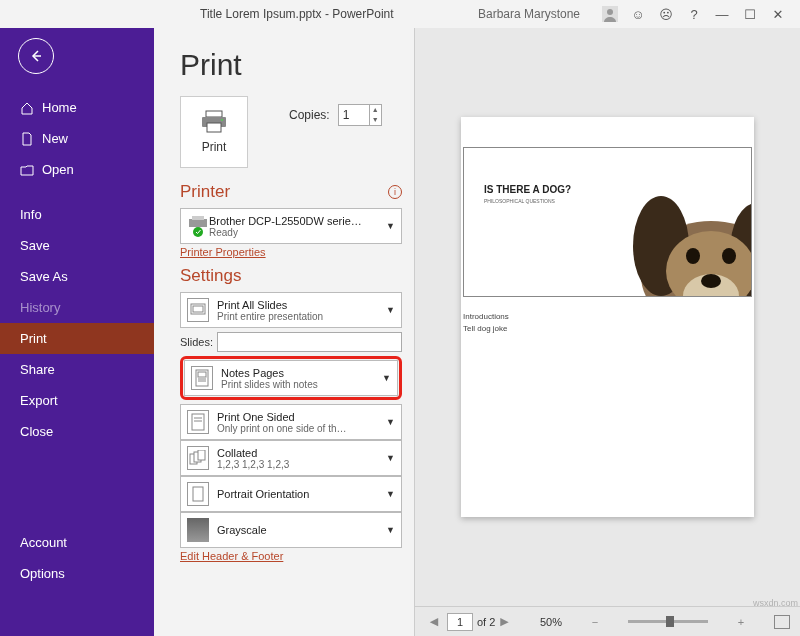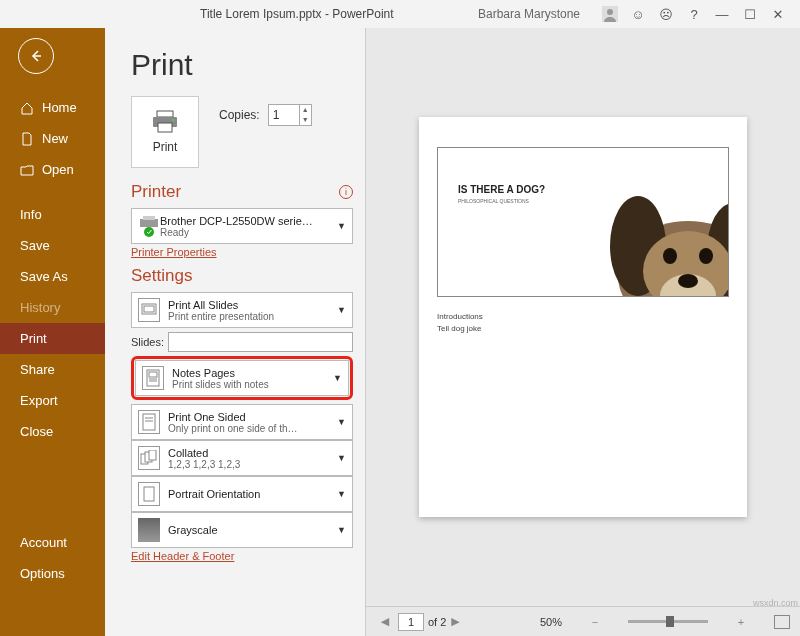--- a/index.html
+++ b/index.html
@@ -4,34 +4,34 @@
 <style>
 * { margin: 0; padding: 0; box-sizing: border-box; font-family: "Segoe UI", sans-serif; }
 body { width: 800px; height: 636px; overflow: hidden; background: #f3f3f3; }
 .titlebar { height: 28px; display: flex; align-items: center; background: #f3f3f3; font-size: 12px; }
 .title-text { position: absolute; left: 200px; color: #444; }
 .title-user { position: absolute; right: 220px; color: #666; }
 .title-icons { position: absolute; right: 8px; display: flex; gap: 0; }
 .title-icons span { width: 28px; height: 28px; display: flex; align-items: center; justify-content: center; color: #555; font-size: 13px; }
 
 .main { display: flex; height: 608px; }
-.sidebar { width: 105px; background: #a16207; color: #fff; font-size: 13px; padding-top: 10px; }
+.sidebar { width: 154px; background: #4c1d95; color: #fff; font-size: 13px; padding-top: 10px; }
 .back-btn { width: 36px; height: 36px; border: 1.5px solid #fff; border-radius: 50%; margin-left: 18px; margin-bottom: 18px; display: flex; align-items: center; justify-content: center; font-size: 16px; }
 .nav-item { padding: 8px 20px; display: flex; align-items: center; gap: 8px; cursor: pointer; }
 .nav-item.selected { background: #8f361f; }
 .nav-item.faded { opacity: .5; }
 .nav-sep { height: 14px; }
 .nav-icon { width: 14px; height: 14px; }
 
 .content { flex: 1; display: flex; background: #f3f3f3; position: relative; }
 .settings-col { width: 260px; padding: 20px 12px 0 26px; }
 .page-title { font-size: 30px; font-weight: 300; color: #333; margin-bottom: 14px; }
 .print-row { display: flex; align-items: flex-start; gap: 20px; margin-bottom: 14px; }
 .print-btn { width: 68px; height: 72px; border: 1px solid #ccc; background: #fff; display: flex; flex-direction: column; align-items: center; justify-content: center; gap: 6px; font-size: 12px; color: #333; }
-.copies { display: flex; align-items: center; gap: 8px; font-size: 12px; color: #333; margin-top: 8px; }
+.copies { display: flex; align-items: center; gap: 8px; font-size: 12px; color: #333; margin-top: 8px; margin-left: 21px; }
 .copies-in { width: 44px; height: 22px; border: 1px solid #aaa; display: flex; align-items: center; padding: 0 4px; font-size: 12px; position: relative; background: #fff; }
 .spin { position: absolute; right: 0; top: 0; bottom: 0; width: 12px; display: flex; flex-direction: column; }
 .spin div { flex: 1; border-left: 1px solid #aaa; font-size: 7px; text-align: center; line-height: 10px; color: #666; }
 
 .sect-head { color: #b7472a; font-size: 17px; font-weight: 400; margin: 6px 0 6px 0; display: flex; align-items: center; justify-content: space-between; }
 .info-i { width: 14px; height: 14px; border: 1px solid #b7472a; border-radius: 50%; font-size: 9px; color: #b7472a; display: flex; align-items: center; justify-content: center; }
 .dropdown { border: 1px solid #bbb; background: #fff; height: 36px; display: flex; align-items: center; padding: 0 6px; cursor: pointer; position: relative; }
 .dd-icon { width: 22px; height: 24px; border: 1px solid #999; margin-right: 8px; flex-shrink: 0; display: flex; align-items: center; justify-content: center; font-size: 10px; color: #888; background: #fff; }
 .dd-text { flex: 1; overflow: hidden; }
 .dd-line1 { font-size: 11px; color: #222; white-space: nowrap; overflow: hidden; text-overflow: ellipsis; }
@@ -39,21 +39,21 @@
 .dd-arrow { font-size: 9px; color: #333; margin-left: 4px; }
 .link-right { text-align: left; font-size: 11px; color: #b7472a; text-decoration: underline; margin: 2px 0 8px 0; cursor: pointer; }
 .slides-row { font-size: 11px; color: #333; display: flex; align-items: center; gap: 4px; margin: 4px 0; }
 .slides-in { flex:1; height: 20px; border: 1px solid #aaa; background: #fff; }
 .highlight { border: 3px solid #e8231a; border-radius: 6px; padding: 1px; margin-bottom: 4px; }
 .highlight .dropdown { margin-bottom: 0; }
 .gray-box { background: linear-gradient(#666,#999); border: none; }
 
 .preview { flex: 1; background: #e8e8e8; display: flex; flex-direction: column; position: relative; border-left: 1px solid #ccc; }
 .preview-area { flex: 1; display: flex; align-items: center; justify-content: center; padding: 20px; overflow: hidden; }
-.page { width: 328px; height: 400px; background: #fff; box-shadow: 0 2px 6px rgba(0,0,0,.25); padding: 30px 18px; }
+.page { width: 293px; height: 400px; background: #fff; box-shadow: 0 2px 6px rgba(0,0,0,.25); padding: 30px 2px; }
 .slide { width: 100%; height: 150px; border: 1px solid #888; position: relative; overflow: hidden; background: #fff; }
 .slide-title { position: absolute; left: 20px; top: 36px; font-size: 10px; font-weight: 700; color: #222; }
 .slide-sub { position: absolute; left: 20px; top: 50px; font-size: 5px; color: #666; }
 .dog { position: absolute; right: -30px; bottom: -20px; width: 180px; height: 140px; }
 .notes { margin-top: 14px; font-size: 8px; color: #444; line-height: 1.5; }
 
 .page-nav { height: 30px; border-top: 1px solid #ccc; display: flex; align-items: center; padding: 0 10px; font-size: 11px; color: #333; background: #e8e8e8; }
 .nav-btn { width: 18px; text-align: center; color: #888; }
 .page-num { width: 26px; height: 18px; border: 1px solid #aaa; background: #fff; text-align: center; line-height: 16px; font-size: 11px; margin: 0 4px; }
 .zoom { margin-left: auto; display: flex; align-items: center; gap: 24px; }

